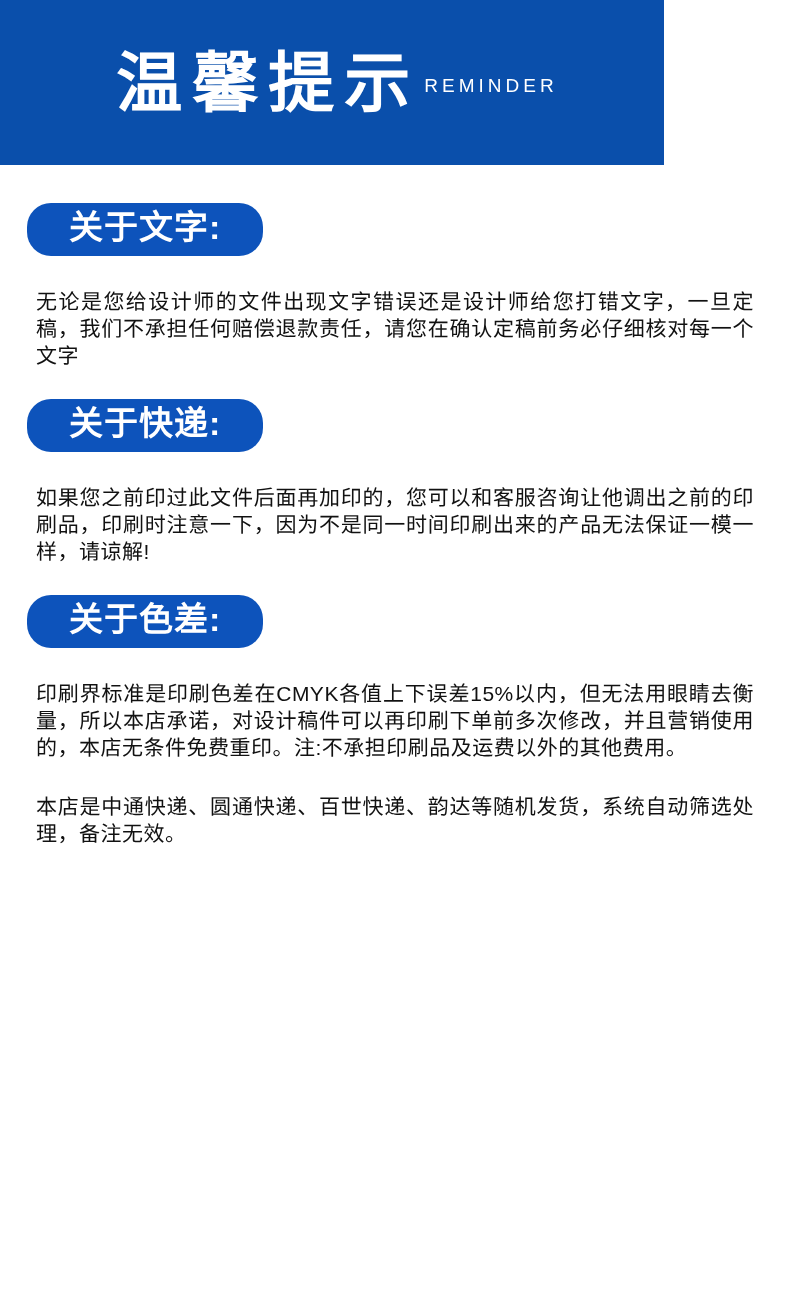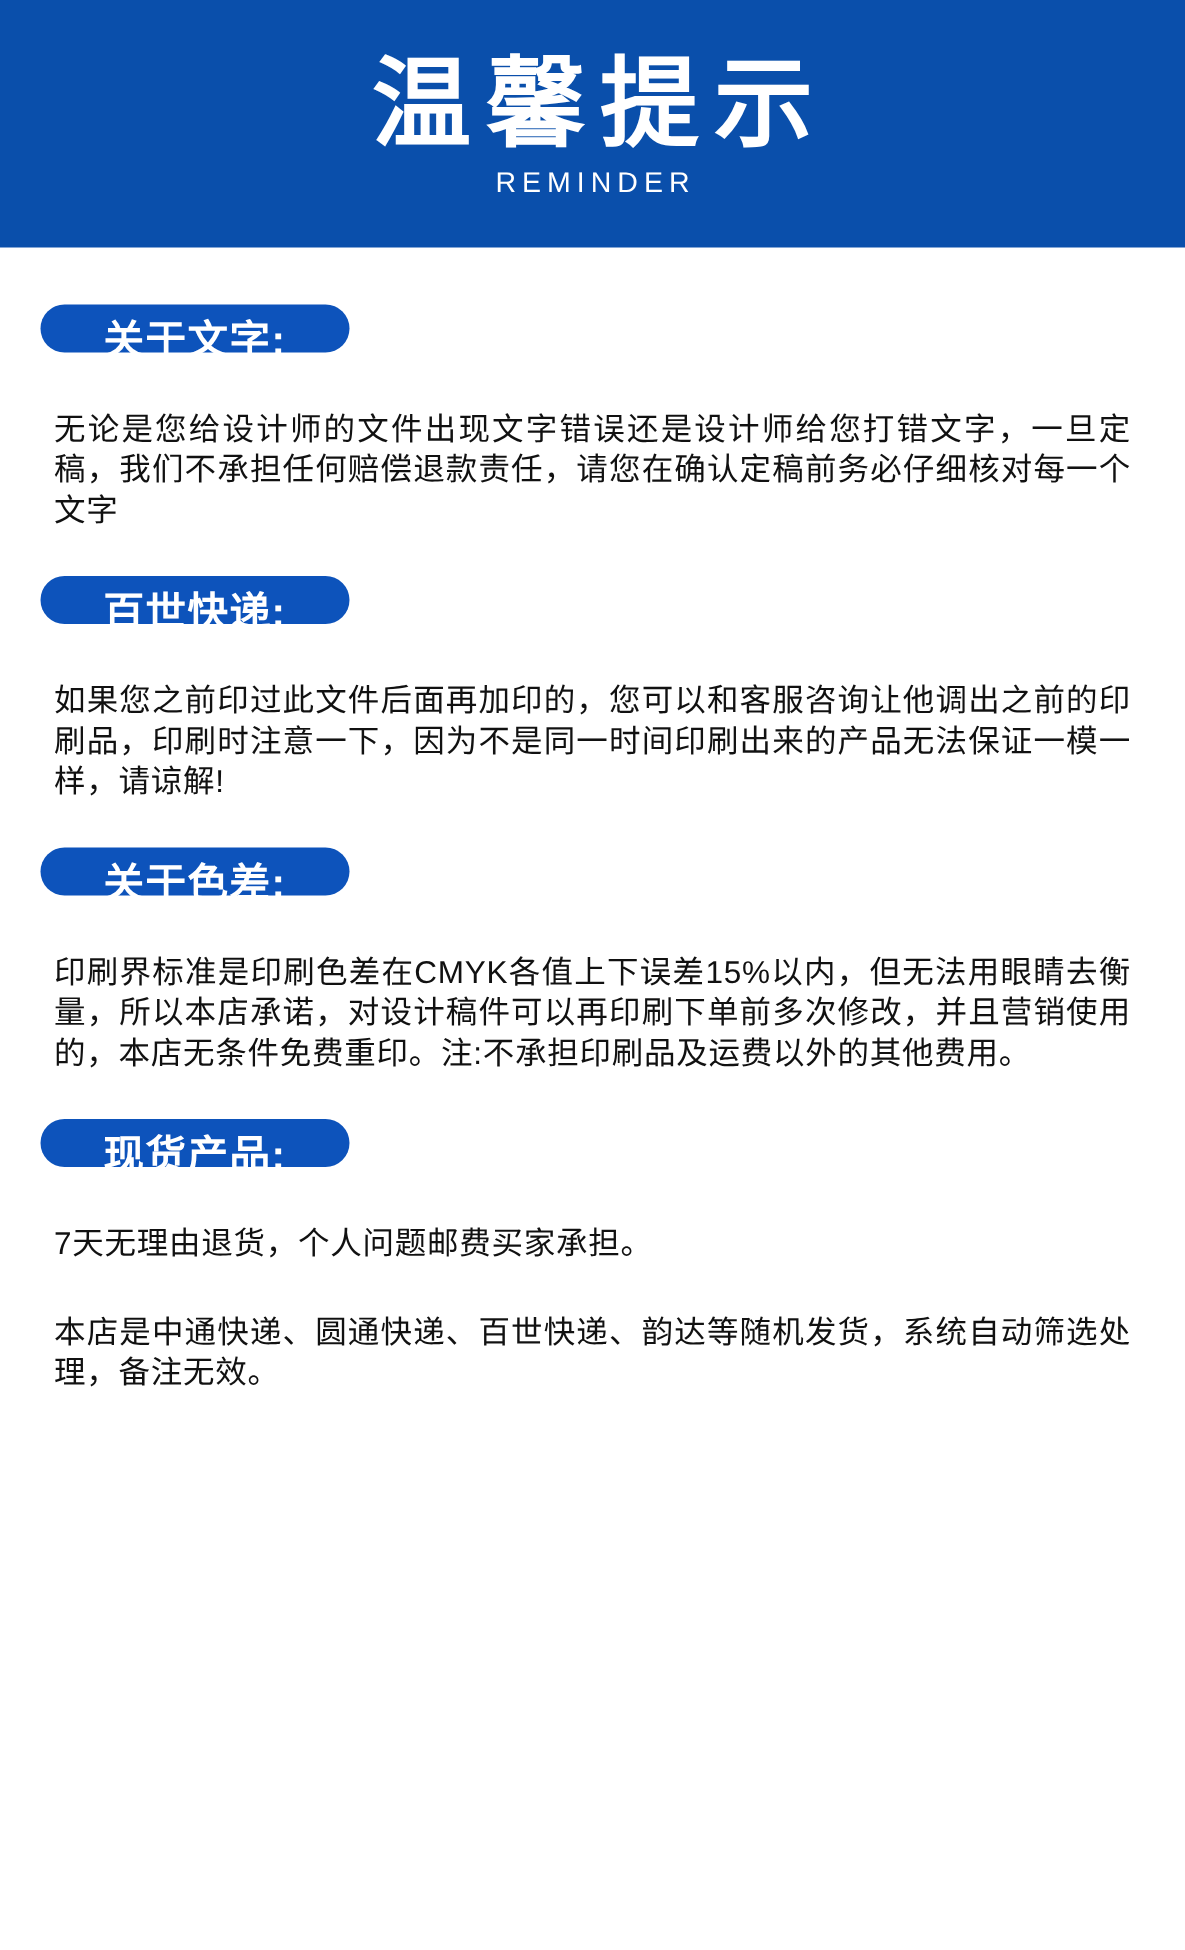--- a/index.html
+++ b/index.html
@@ -6,27 +6,27 @@
   html, body { width: 790px; }
   body {
     width: 790px;
     height: 1300px;
     background: #ffffff;
     overflow: hidden;
     font-family: "Liberation Sans", "DejaVu Sans", sans-serif;
   }
   
   .banner {
-    width: 790px;
+    width: 664px;
     height: 165px;
     background: var(--banner-bg, #0a4fab);
     color: #ffffff;
     text-align: center;
     display: flex;
-    flex-direction: column;
+    flex-direction: row;
     align-items: center;
     justify-content: center;
   }
   .banner-title {
     font-family: "DejaVu Serif", "Liberation Serif", serif;
     font-weight: 900;
     font-size: 66px;
     line-height: 74px;
     letter-spacing: 10px;
     text-indent: 10px; 
@@ -36,26 +36,26 @@
     font-size: 19px;
     font-weight: 400;
     letter-spacing: 4px;
     text-indent: 4px;
   }
   
   .content { width: 790px; }
   .pill {
     display: inline-block;
     margin: 30px 0 0 27px;
-    height: 32px;
+    height: 53px;
     line-height: 48px;
     padding: 0 42px;
     background: var(--pill-bg, #0d53bb);
     color: #ffffff;
-    font-size: 27px;
+    font-size: 34px;
     font-weight: bold;
     border-radius: 24px;
     letter-spacing: 1px;
     white-space: nowrap;
   }
   .notice-section:first-child .pill { margin-top: 38px; }
   .body-text {
     margin: 32px 36px 0 36px;
     font-size: 21px;
     line-height: 27px;
@@ -73,32 +73,28 @@
 </div>
 
 <div class="content">
 
   <section class="notice-section">
     <div class="pill">关于文字:</div>
     <p class="body-text">无论是您给设计师的文件出现文字错误还是设计师给您打错文字，一旦定稿，我们不承担任何赔偿退款责任，请您在确认定稿前务必仔细核对每一个文字</p>
   </section>
 
   <section class="notice-section">
-    <div class="pill">百世快递:</div>
+    <div class="pill">关于快递:</div>
     <p class="body-text">如果您之前印过此文件后面再加印的，您可以和客服咨询让他调出之前的印刷品，印刷时注意一下，因为不是同一时间印刷出来的产品无法保证一模一样，请谅解!</p>
   </section>
 
   <section class="notice-section">
     <div class="pill">关于色差:</div>
     <p class="body-text">印刷界标准是印刷色差在CMYK各值上下误差15%以内，但无法用眼睛去衡量，所以本店承诺，对设计稿件可以再印刷下单前多次修改，并且营销使用的，本店无条件免费重印。注:不承担印刷品及运费以外的其他费用。</p>
   </section>
 
 
-  <section class="notice-section">
-    <div class="pill">现货产品:</div>
-    <p class="body-text">7天无理由退货，个人问题邮费买家承担。</p>
-  </section>
 
   <section class="notice-section">
     <p class="body-text">本店是中通快递、圆通快递、百世快递、韵达等随机发货，系统自动筛选处理，备注无效。</p>
   </section>
 
 </div>
 
 </body></html>

